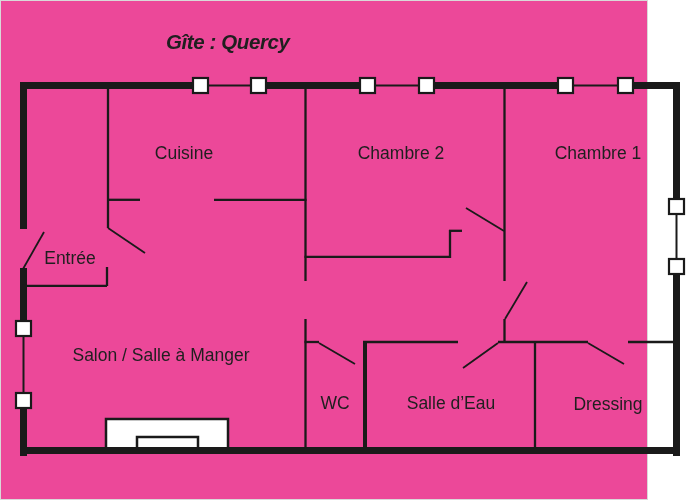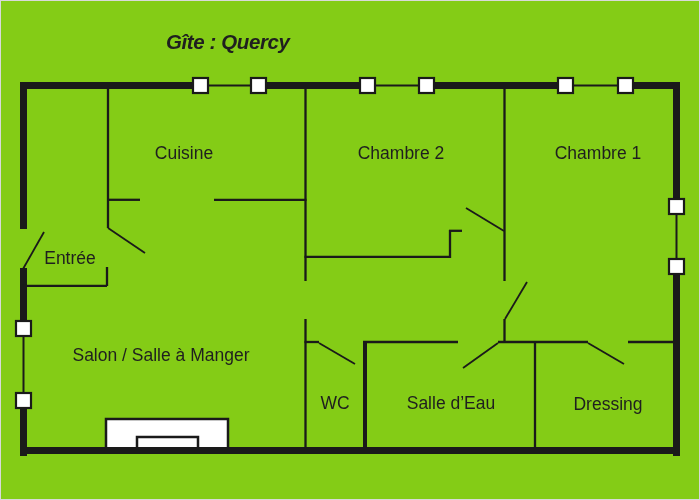--- a/index.html
+++ b/index.html
@@ -1,22 +1,22 @@
 <!DOCTYPE html>
 <html><head>
 <meta charset="utf-8">
 <style>
   html, body { margin: 0; padding: 0; background: #ffffff; }
   #stage {
     position: relative;
-    width: 700px;
+    width: 648px;
     height: 500px;
     box-sizing: border-box;
     border: 1px solid #d9d9d9;
-    background: #84cc16;
+    background: #ec4899;
     font-family: "Liberation Sans", sans-serif;
   }
   svg { display: block; }
   .room-label {
     font-family: "Liberation Sans", sans-serif;
     font-size: 17.5px;
   }
   .plan-title {
     font-family: "Liberation Sans", sans-serif;
     font-size: 20.5px;

